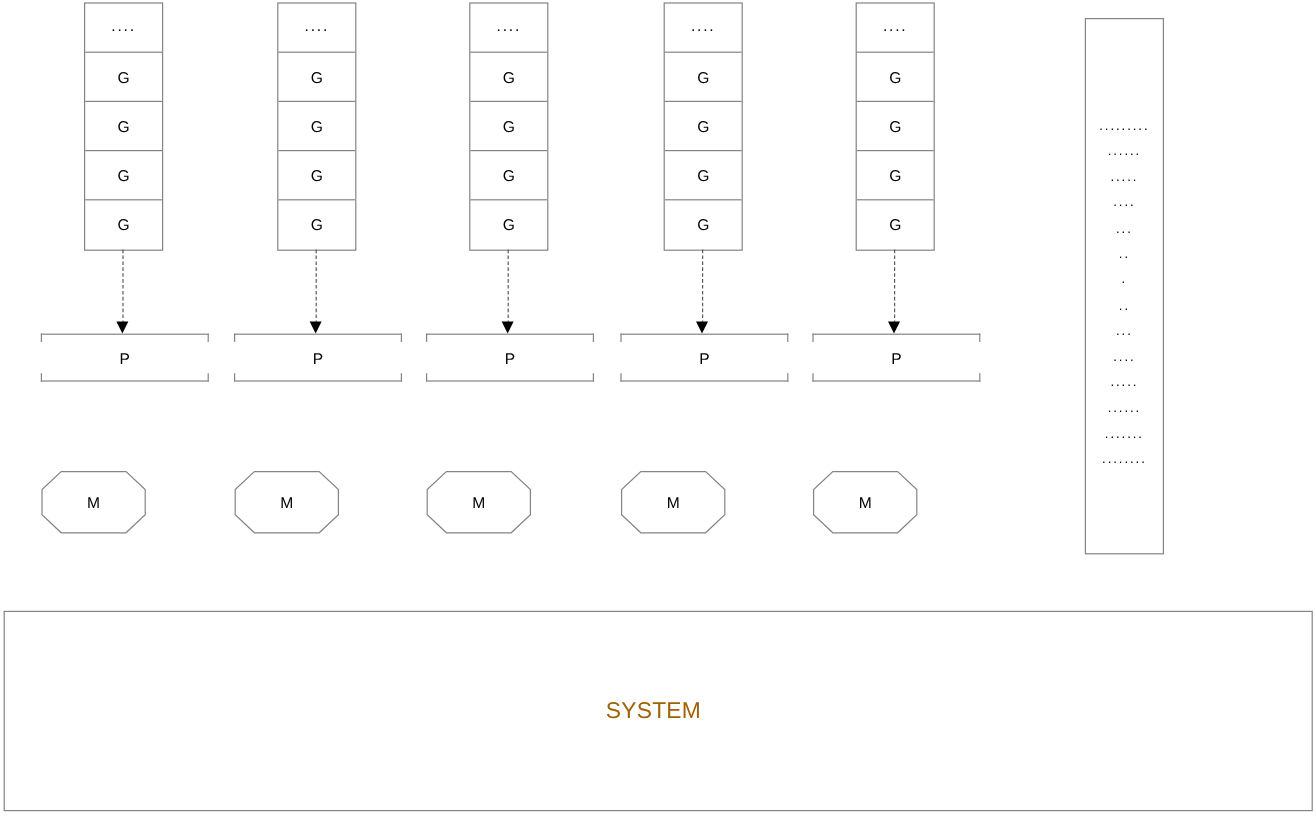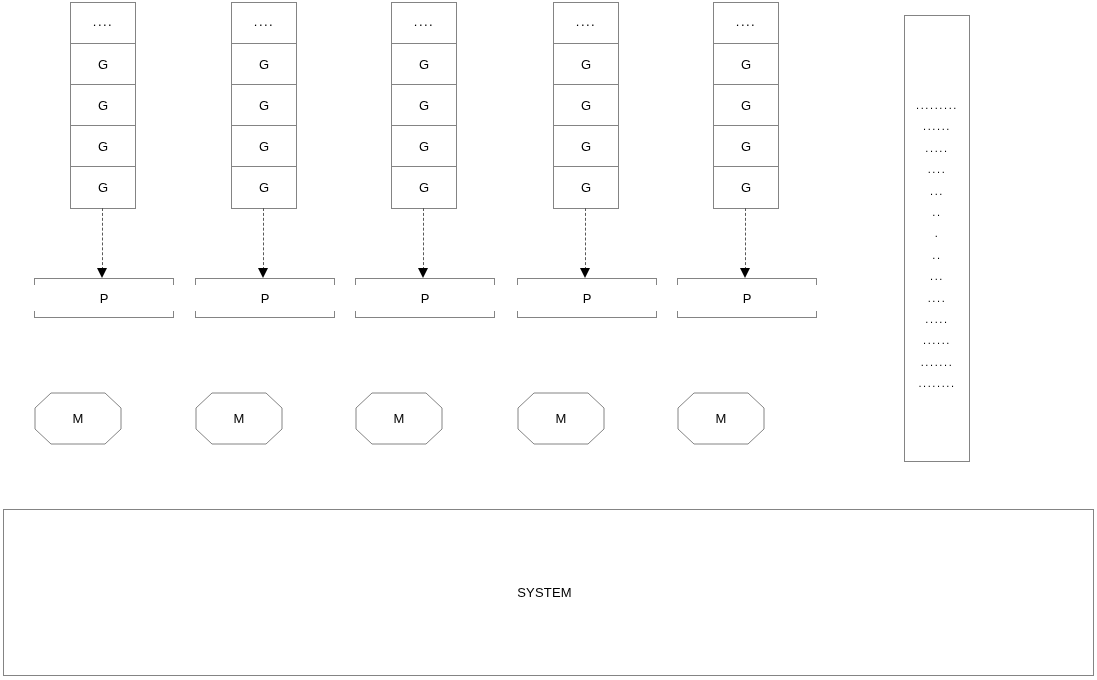--- a/index.html
+++ b/index.html
@@ -164,22 +164,22 @@
     width: 1091px;
     height: 167px;
     border: 1px solid #848484;
     box-sizing: border-box;
     background: #ffffff;
     display: flex;
     align-items: center;
     justify-content: center;
   }
   #system-label {
-    font-size: 13px;
-    color: #000000;
+    font-size: 19px;
+    color: #a16207;
     letter-spacing: 0.2px;
     position: relative;
     left: -4px;
   }
 </style>
 </head>
 <body>
 
 <div id="canvas">
 

